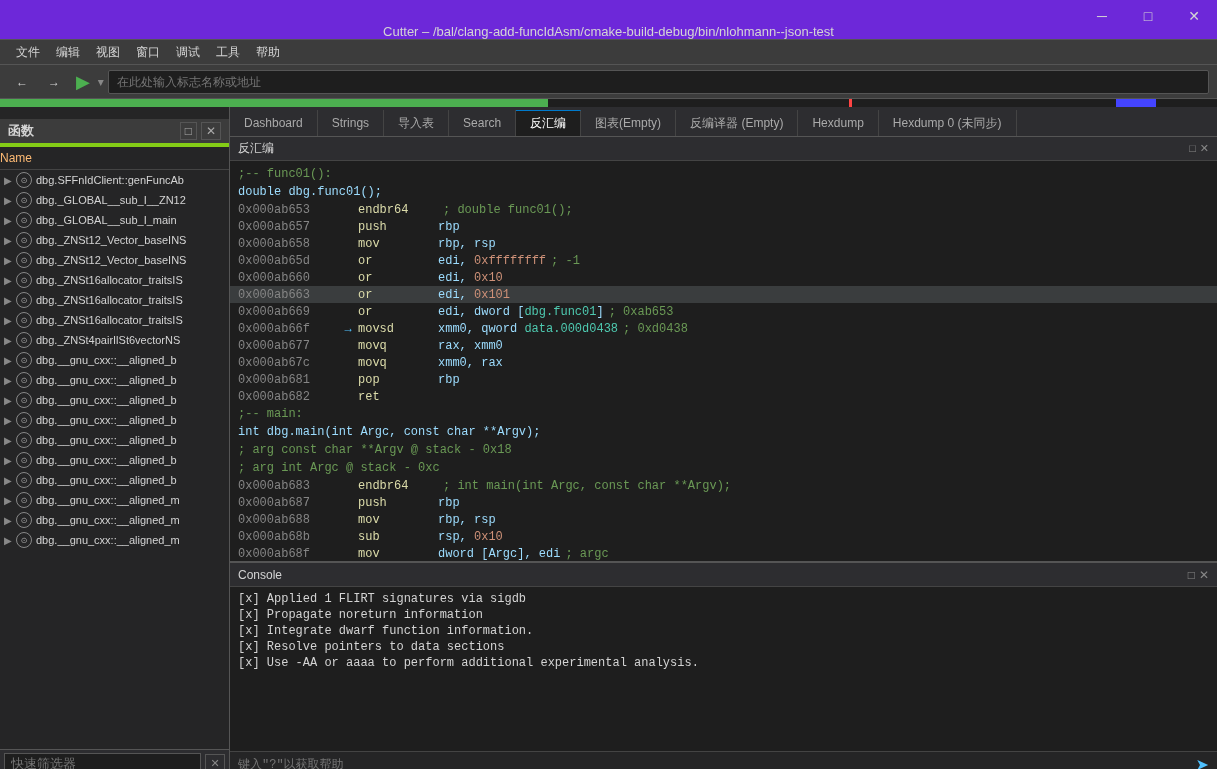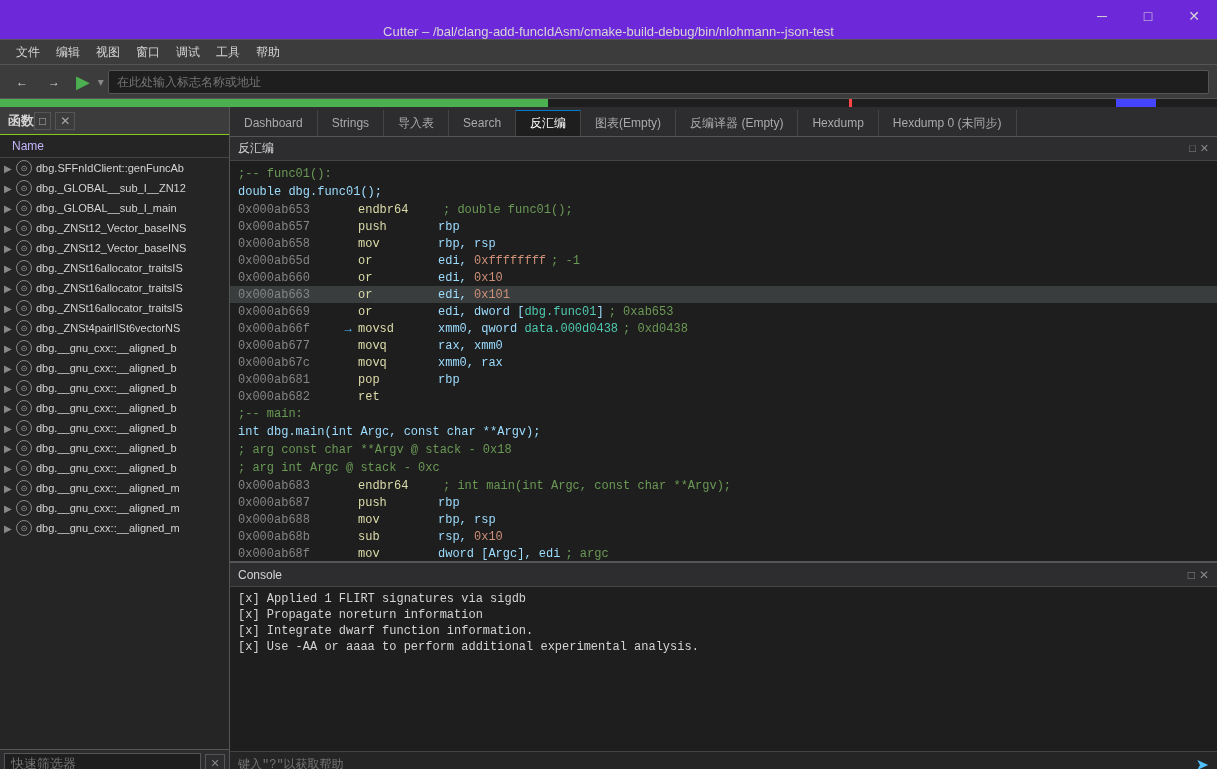--- a/index.html
+++ b/index.html
@@ -25,27 +25,27 @@
     #progress-area { height: 8px; background: #1e1e1e; position: relative; }
     #progress-bar { height: 100%; background: #4caf50; width: 45%; }
     #progress-marker { position: absolute; right: 30%; top: 0; width: 3px; height: 100%; background: #ff4444; }
     #progress-blue { position: absolute; right: 5%; top: 0; width: 40px; height: 100%; background: #4444ff; }
 
     
     #main { display: flex; height: calc(769px - 32px - 25px - 34px - 8px); }
 
     
     #left-panel { width: 230px; display: flex; flex-direction: column; border-right: 1px solid #555; background: #252526; }
-    #left-panel-header { height: 28px; display: flex; align-items: center; padding: 0 8px; background: #3c3c3c; border-bottom: 1px solid #84cc16; }
+    #left-panel-header { height: 28px; display: flex; align-items: center; justify-content: space-between; padding: 0 8px; background: #3c3c3c; border-bottom: 4px solid #84cc16; margin-top: 12px; }
     #left-panel-header span { font-size: 13px; font-weight: bold; color: #d4d4d4; }
     #left-panel-header .icons { display: flex; gap: 4px; }
     #left-panel-header .icon-btn { cursor: pointer; color: #aaa; font-size: 12px; border: 1px solid #555; padding: 1px 4px; }
 
     
-    #col-header { padding: 4px 12px; font-size: 12px; color: #c4b5fd; border-bottom: 1px solid #444; }
+    #col-header { padding: 4px 0; font-size: 12px; color: #fdba74; border-bottom: 1px solid #444; }
 
     
     #func-list { flex: 1; overflow-y: auto; overflow-x: hidden; }
     .func-item { display: flex; align-items: center; padding: 2px 4px; cursor: pointer; white-space: nowrap; overflow: hidden; }
     .func-item .arrow { color: #888; margin-right: 2px; font-size: 10px; width: 10px; }
     .func-item .func-icon { width: 16px; height: 16px; border: 1px solid #888; border-radius: 50%; display: flex; align-items: center; justify-content: center; font-size: 8px; color: #aaa; margin-right: 4px; flex-shrink: 0; }
     .func-item .func-name { font-size: 11px; color: #d4d4d4; overflow: hidden; text-overflow: ellipsis; }
 
     
     #filter-bar { height: 28px; display: flex; align-items: center; padding: 0 4px; border-top: 1px solid #555; background: #2d2d30; gap: 4px; }
@@ -414,20 +414,21 @@
             <span id="console-title">Console</span>
             <div style="display:flex;gap:4px;">
               <span style="cursor:pointer;color:#888;">□</span>
               <span style="cursor:pointer;color:#888;">✕</span>
             </div>
           </div>
           <div id="console-output">
           <div class="log-line">[x] Applied 1 FLIRT signatures via sigdb</div>
               <div class="log-line">[x] Propagate noreturn information</div>
               <div class="log-line">[x] Integrate dwarf function information.</div>
+              <div class="log-line">[x] Resolve pointers to data sections</div>
               <div class="log-line">[x] Use -AA or aaaa to perform additional experimental analysis.</div>
             </div>
           <div id="console-input-bar">
             <input type="text" style="flex: 1 1 0%; background: transparent; border: none; color: rgb(212, 212, 212); font-family: &quot;Courier New&quot;, monospace; font-size: 12px; outline: none;" placeholder="键入&quot;?&quot;以获取帮助">
             <span class="send-btn">➤</span>
           </div>
         </div>
       </div>
     </div>
   </div>

